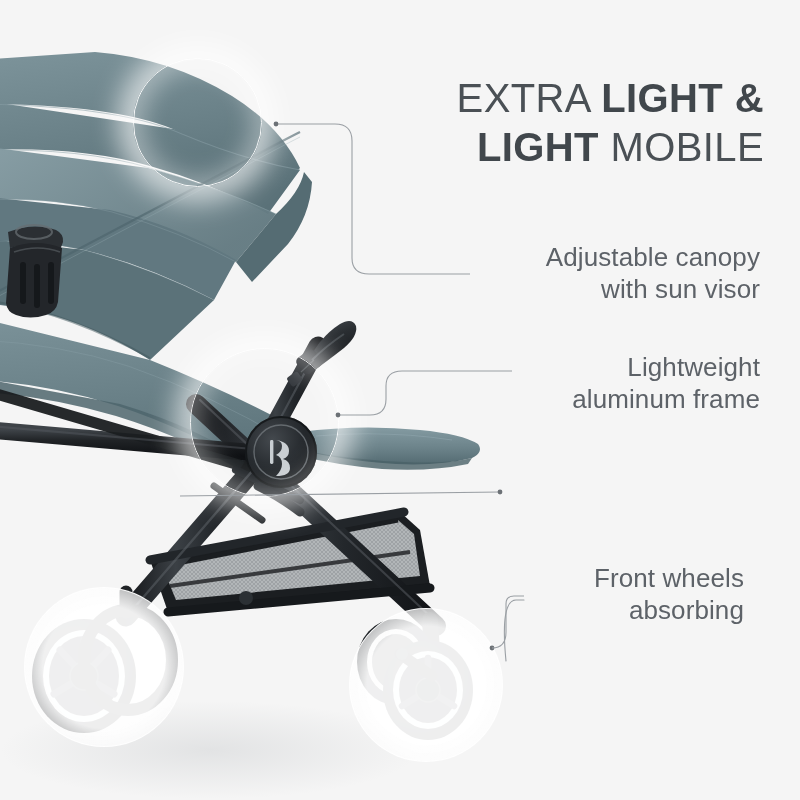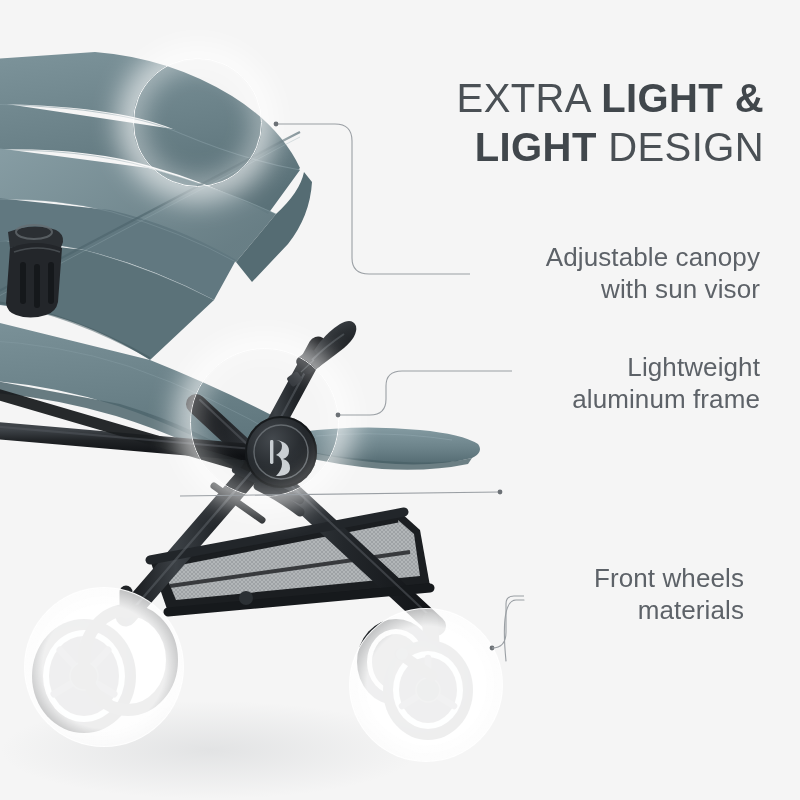--- a/index.html
+++ b/index.html
@@ -293,32 +293,32 @@
       <circle cx="492" cy="648" r="2.4"></circle>
     </g>
     <path d="M492 648 Q506 648 506 632 L506 604 Q506 596 514 596 L524 596" fill="none" stroke="#9a9fa4" stroke-width="1.1"></path>
   </svg>
 
   <div id="headline">
     <div>
       <span class="lt">EXTRA </span><span class="bd">LIGHT &amp;</span>
     </div>
     <div>
-      <span class="bd">LIGHT</span><span class="lt"> DESIGN</span>
+      <span class="bd">LIGHT</span><span class="lt"> MOBILE</span>
     </div>
   </div>
 
   <div class="feature" id="f0">
     <span>Adjustable canopy</span>
     <span>with sun visor</span>
   </div>
   <div class="feature" id="f1">
     <span>Lightweight</span>
     <span>aluminum frame</span>
   </div>
   <div class="feature" id="f2">
   </div>
   <div class="feature" id="f3">
     <span>Front wheels</span>
-    <span>materials</span>
+    <span>absorbing</span>
   </div>
 
 </div>
 
 </body></html>

